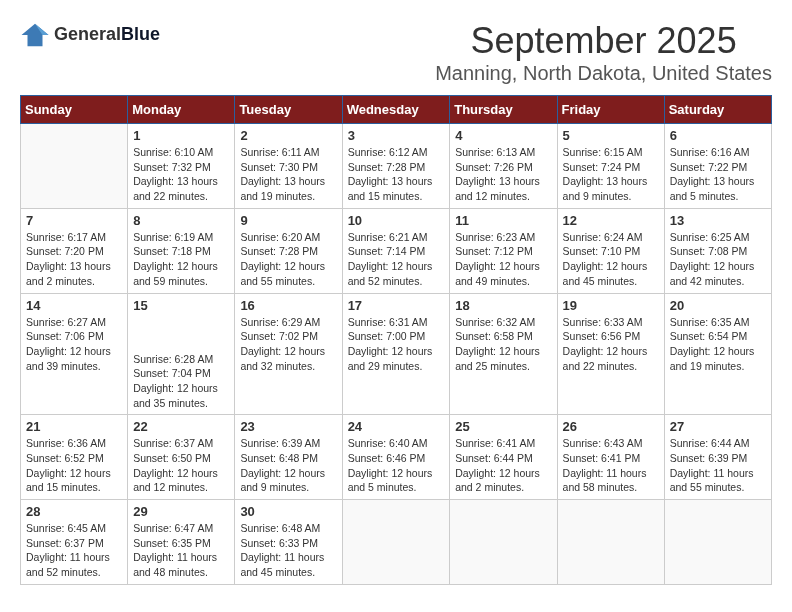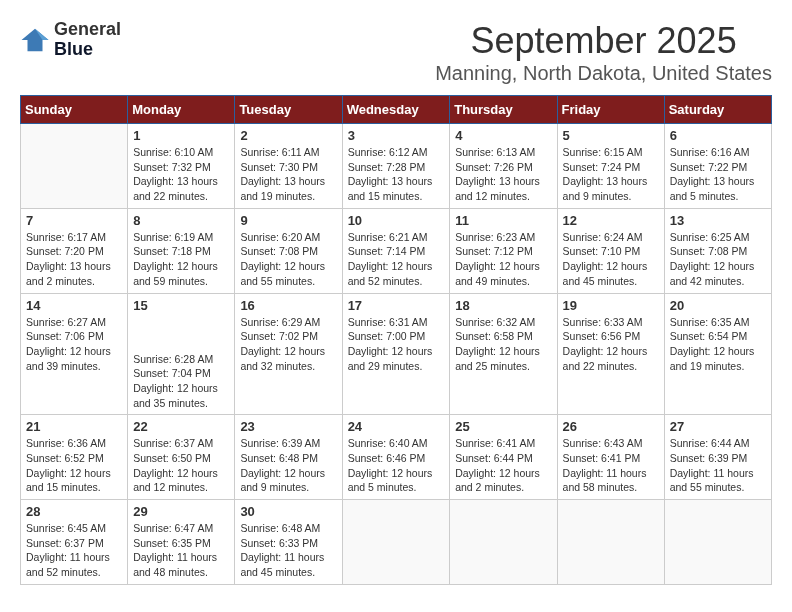--- a/index.html
+++ b/index.html
@@ -16,21 +16,21 @@
       align-items: flex-start;
       margin-bottom: 10px;
     }
     .logo {
       display: flex;
       align-items: center;
       gap: 4px;
     }
     .logo-text {
       display: flex;
-      flex-direction: column;
+      flex-direction: row;
       line-height: 1.1;
     }
     .logo-general {
       font-size: 18px;
       font-weight: bold;
       color: #333;
     }
     .logo-blue {
       font-size: 18px;
       font-weight: bold;
@@ -178,21 +178,21 @@
         <td>
           <span class="day-num">8</span>
           <div class="day-info" style="white-space: pre-line;">Sunrise: 6:19 AM
 Sunset: 7:18 PM
 Daylight: 12 hours
 and 59 minutes.</div>
         </td>
         <td>
           <span class="day-num">9</span>
           <div class="day-info" style="white-space: pre-line;">Sunrise: 6:20 AM
-Sunset: 7:08 PM
+Sunset: 7:28 PM
 Daylight: 12 hours
 and 55 minutes.</div>
         </td>
         <td>
           <span class="day-num">10</span>
           <div class="day-info" style="white-space: pre-line;">Sunrise: 6:21 AM
 Sunset: 7:14 PM
 Daylight: 12 hours
 and 52 minutes.</div>
         </td>

